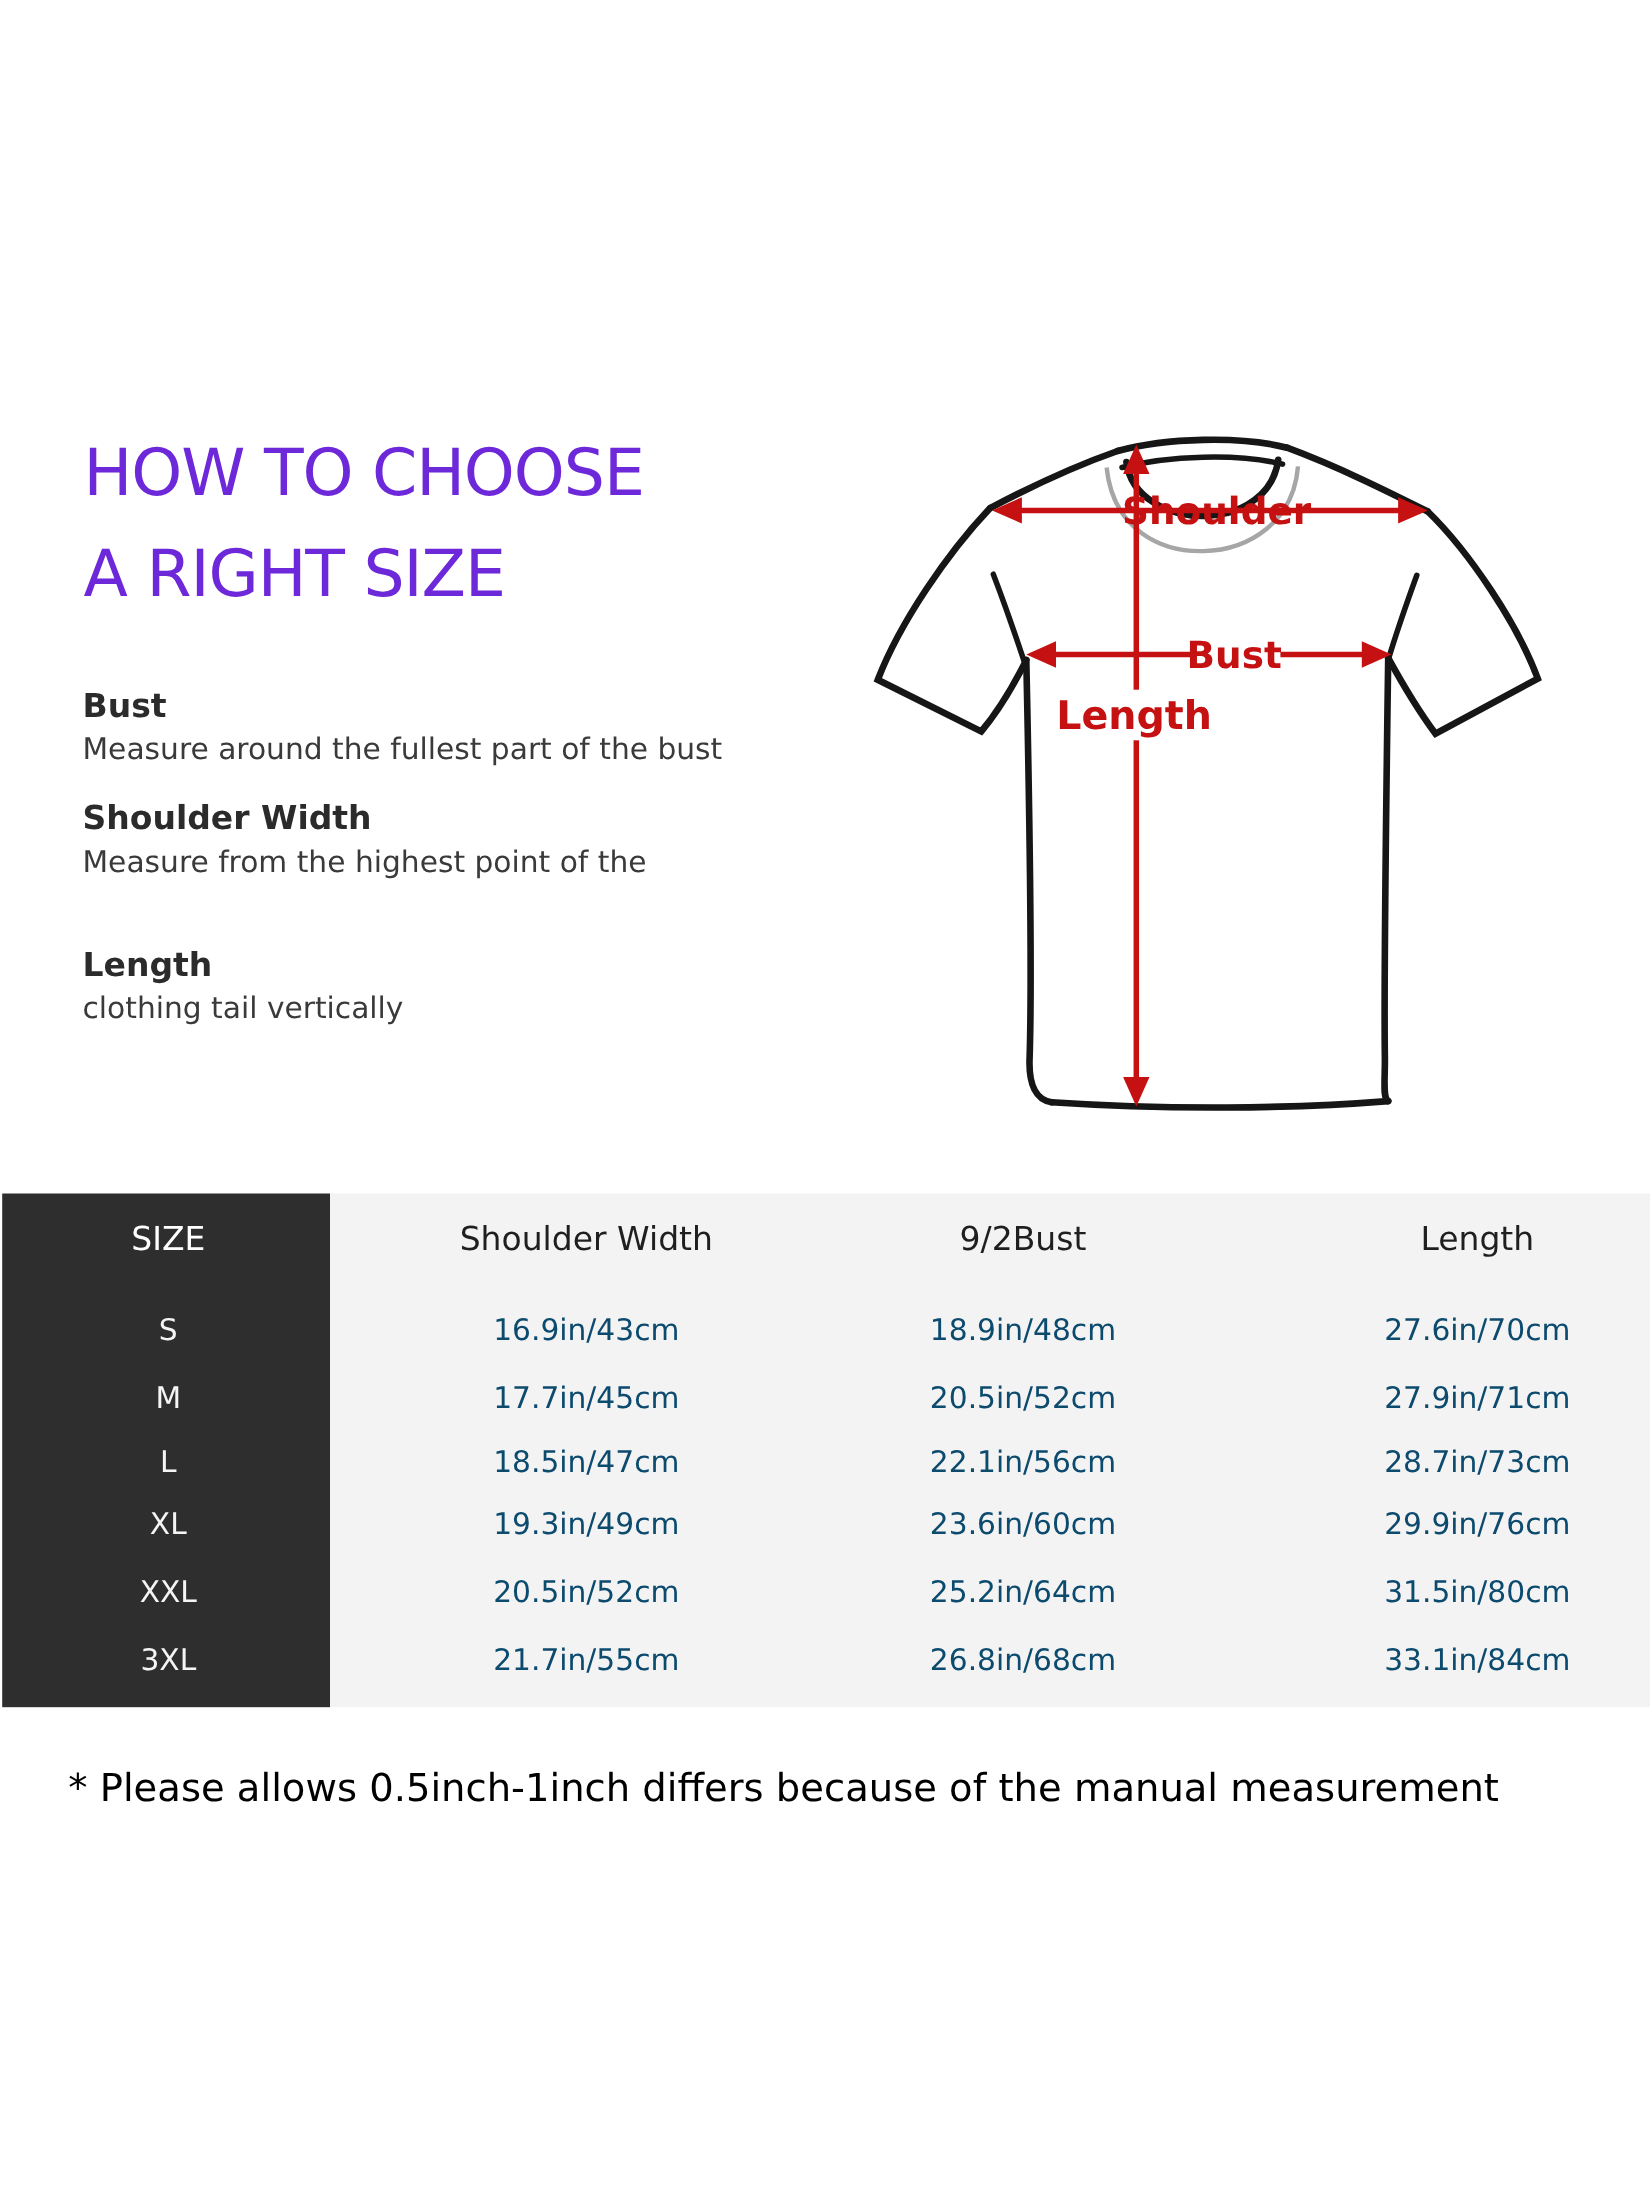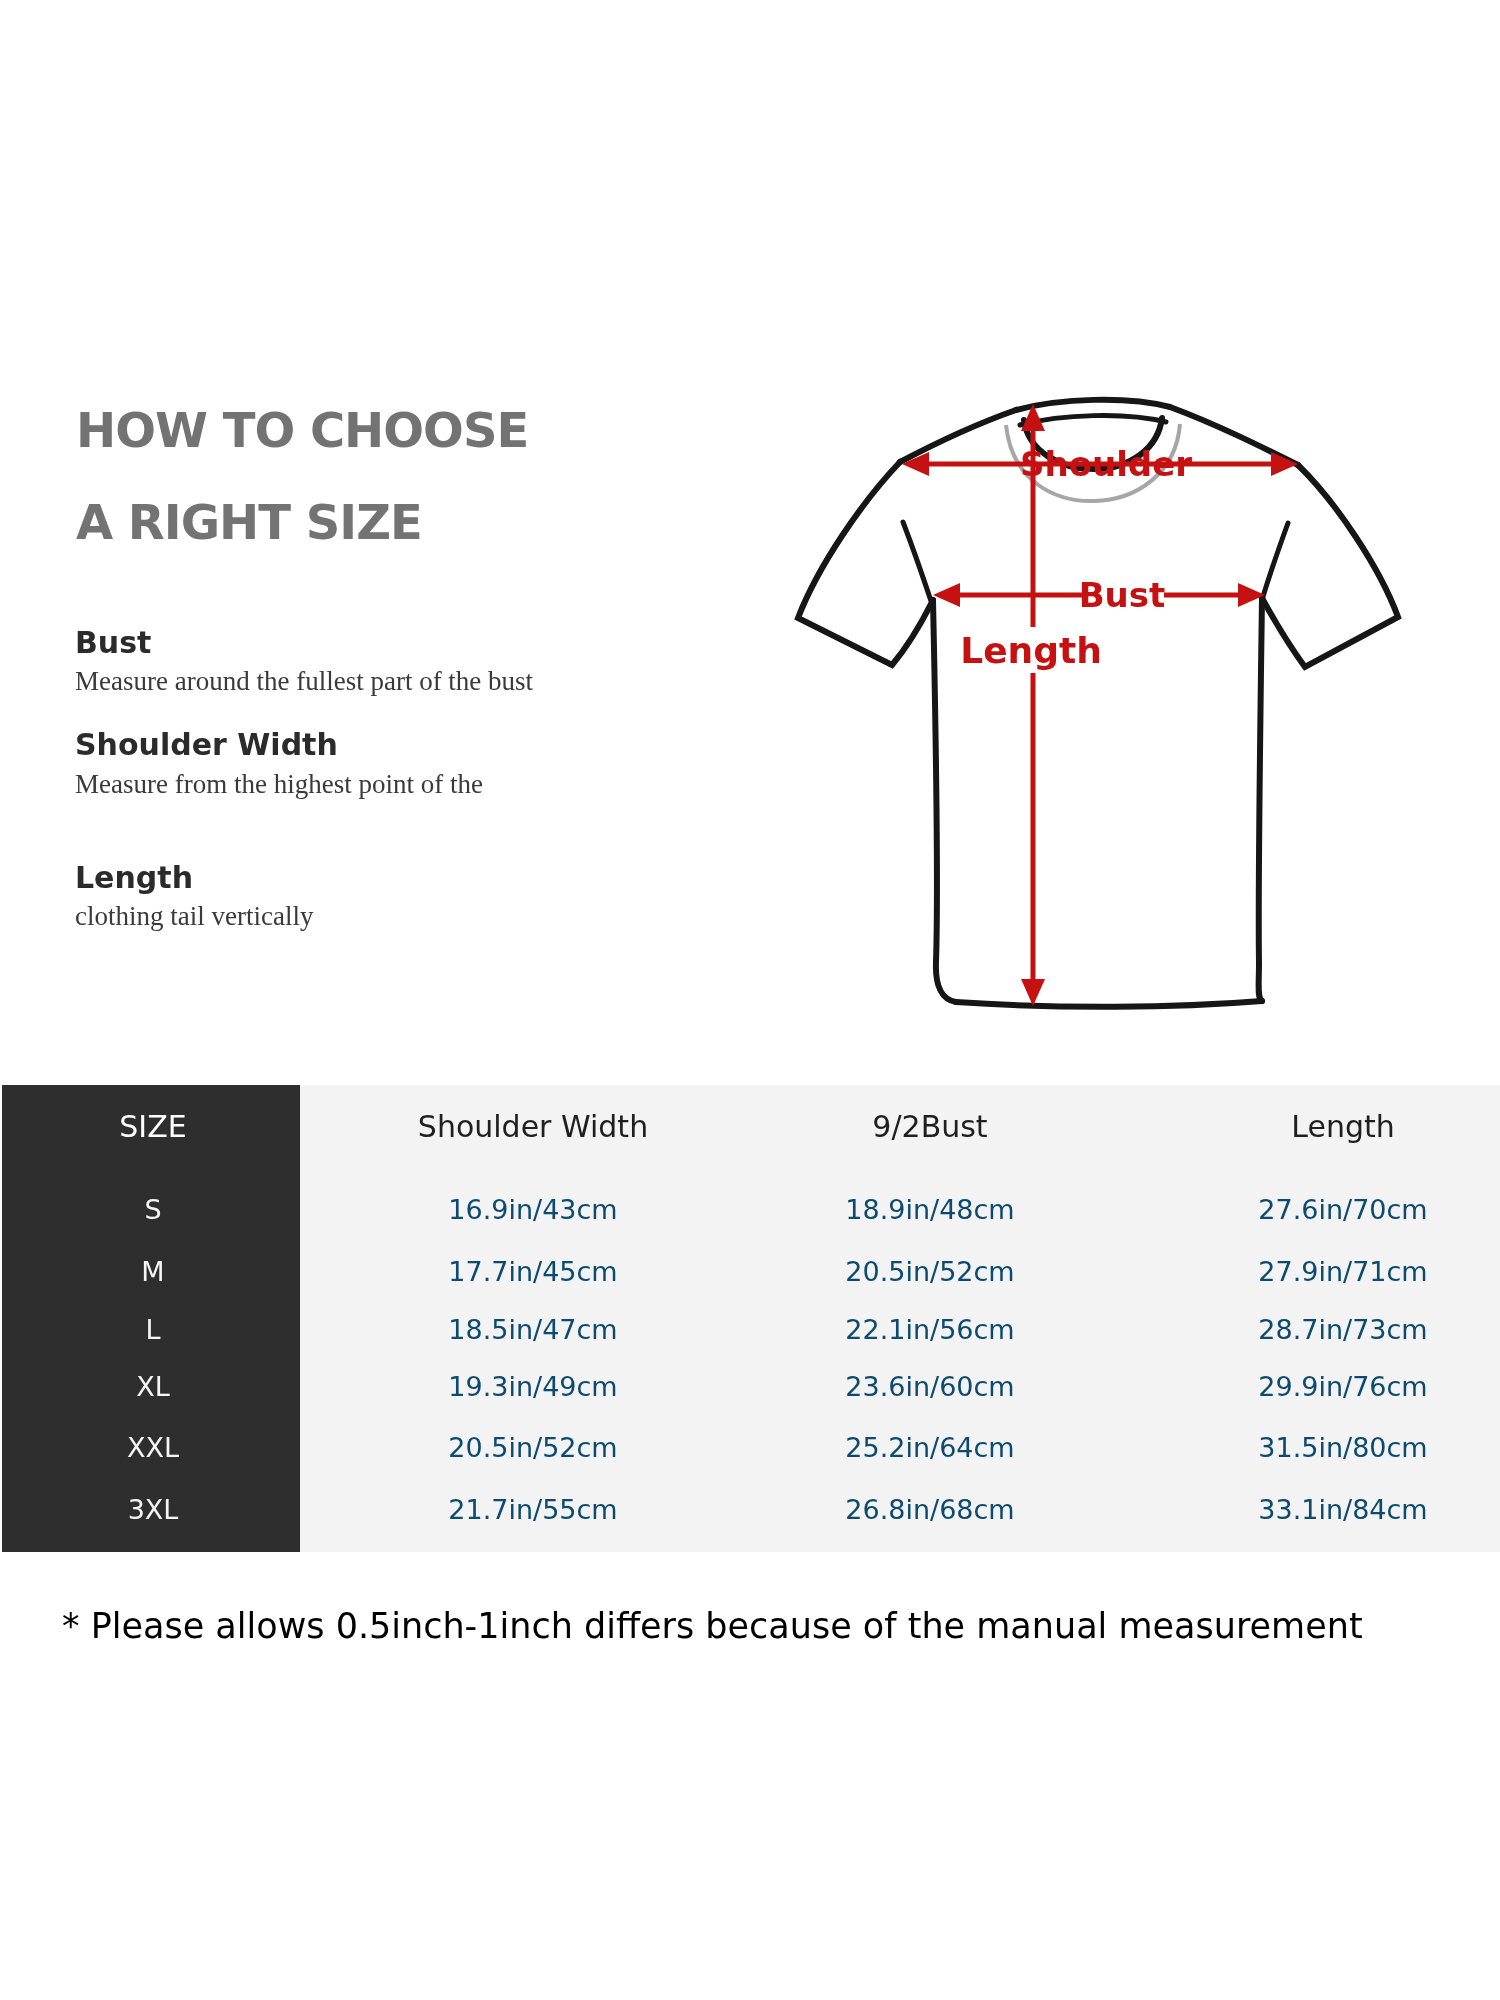--- a/index.html
+++ b/index.html
@@ -5,27 +5,27 @@
   html,body{margin:0;padding:0;}
   body{
     width:1500px;height:2000px;background:#ffffff;position:relative;
     font-family:"DejaVu Sans","Liberation Sans",sans-serif;overflow:hidden;
   }
   .abs{position:absolute;}
 
   
   .title{
     left:76px;top:384px;
-    font-size:48px;font-weight:bold;letter-spacing:-1px;
-    line-height:92px;color:#737373;white-space:nowrap;
+    font-size:59px;font-weight:normal;letter-spacing:-1px;
+    line-height:92px;color:#6d28d9;white-space:nowrap;
   }
 
   
   .g-head{left:75px;font-size:30px;font-weight:bold;color:#2b2b2b;white-space:nowrap;}
-  .g-body{left:75px;font-size:27px;color:#3a3a3a;line-height:33px;white-space:nowrap;font-family:Liberation Serif, serif;}
+  .g-body{left:75px;font-size:27px;color:#3a3a3a;line-height:33px;white-space:nowrap;}
 
   
   .diagram{left:760px;top:380px;width:680px;height:660px;}
   .red-label{font-weight:bold;}
 
   
   .tbl-dark{left:2px;top:1085px;width:298px;height:467px;background:#2e2e2e;}
   .tbl-light{left:300px;top:1085px;width:1200px;height:467px;background:#f3f3f3;}
   .cell{position:absolute;transform:translateX(-50%);white-space:nowrap;}
   .th{font-size:30px;font-weight:normal;color:#1f1f1f;}

